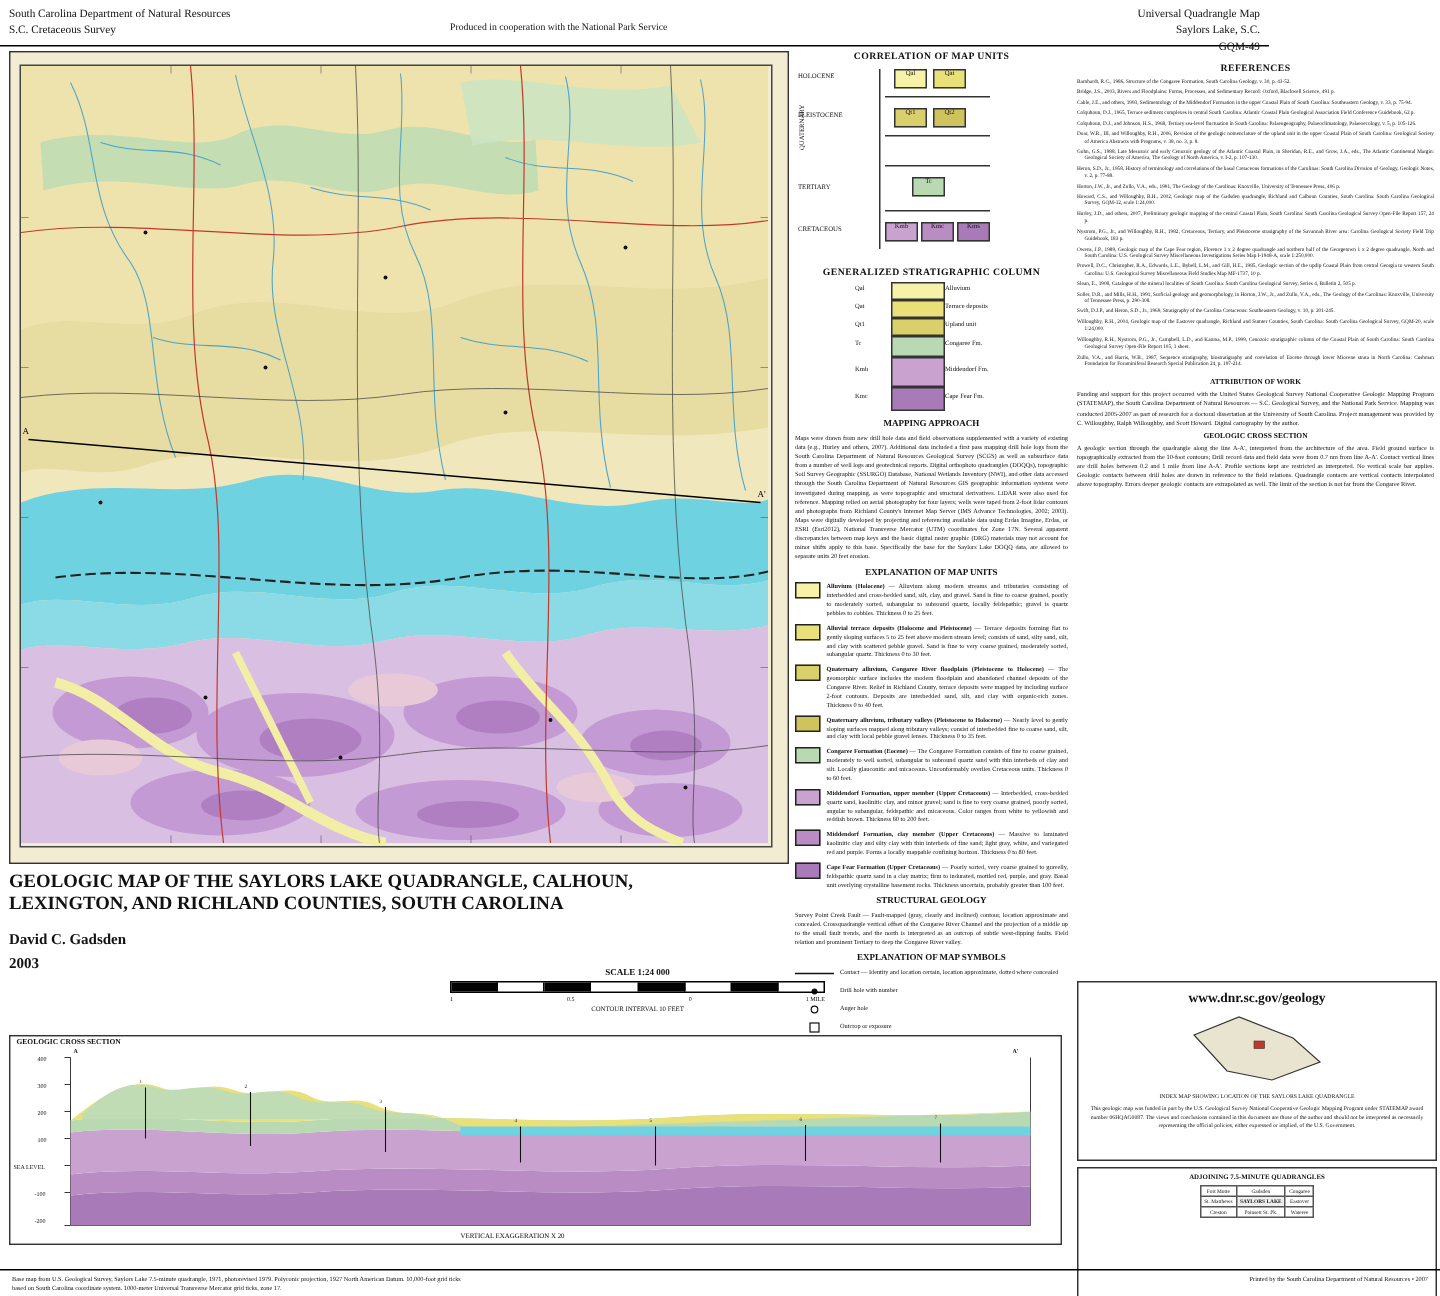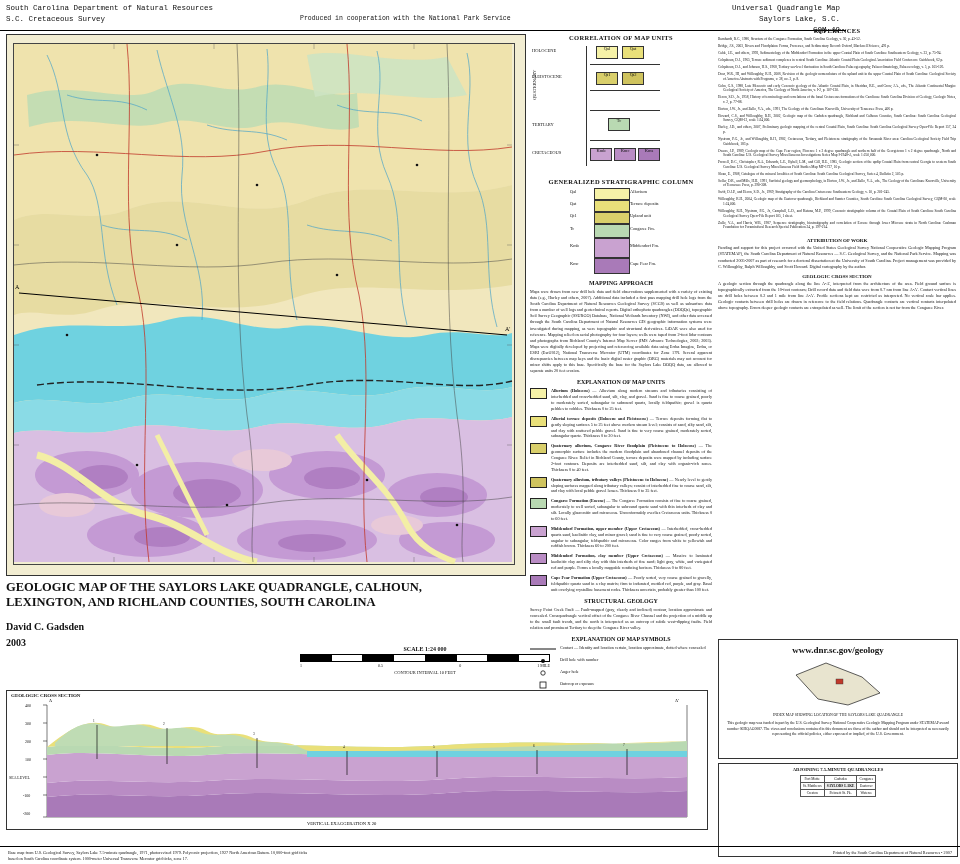--- a/index.html
+++ b/index.html
@@ -5,29 +5,29 @@
   html,body{margin:0;padding:0;}
   body{
     width:960px;height:864px;overflow:hidden;
     background:#ffffff;
     font-family:"Liberation Serif", serif;
     color:#111;
   }
   .sheet{position:relative;width:960px;height:864px;}
 
   
-  .topbar{position:absolute;left:0;top:0;width:846px;height:30px;border-bottom:1px solid #000;font-family:Liberation Mono, monospace;}
+  .topbar{position:absolute;left:0;top:0;width:846px;height:30px;border-bottom:1px solid #000;}
   .topbar .left{position:absolute;left:6px;top:3px;font-size:7.5px;line-height:11px;}
   .topbar .center{position:absolute;left:300px;top:15px;font-size:6.5px;}
   .topbar .right{position:absolute;right:6px;top:3px;text-align:right;font-size:7.5px;line-height:11px;}
 
   
   .mapbox{position:absolute;left:6px;top:34px;width:518px;height:540px;border:1px solid #333;overflow:hidden;background:#f6f1d8;}
   .midcol{position:absolute;left:530px;top:34px;width:182px;height:790px;}
-  .rightcol{position:absolute;left:718px;top:27px;width:238px;height:790px;}
+  .rightcol{position:absolute;left:718px;top:42px;width:238px;height:790px;}
 
   
   .mapsvg{position:absolute;left:0;top:0;}
   .neatline{position:absolute;left:6px;top:8px;width:500px;height:520px;border:1px solid #444;}
 
   
   .secthead{font-size:6.5px;font-weight:bold;text-align:center;margin:0 0 3px 0;letter-spacing:.3px;}
   .corr{position:relative;height:128px;border:0;margin-bottom:6px;}
   .corr .cell{position:absolute;border:1px solid #333;font-size:4.5px;text-align:center;line-height:1.1;}
   .corr .lbl{position:absolute;font-size:4.5px;}

